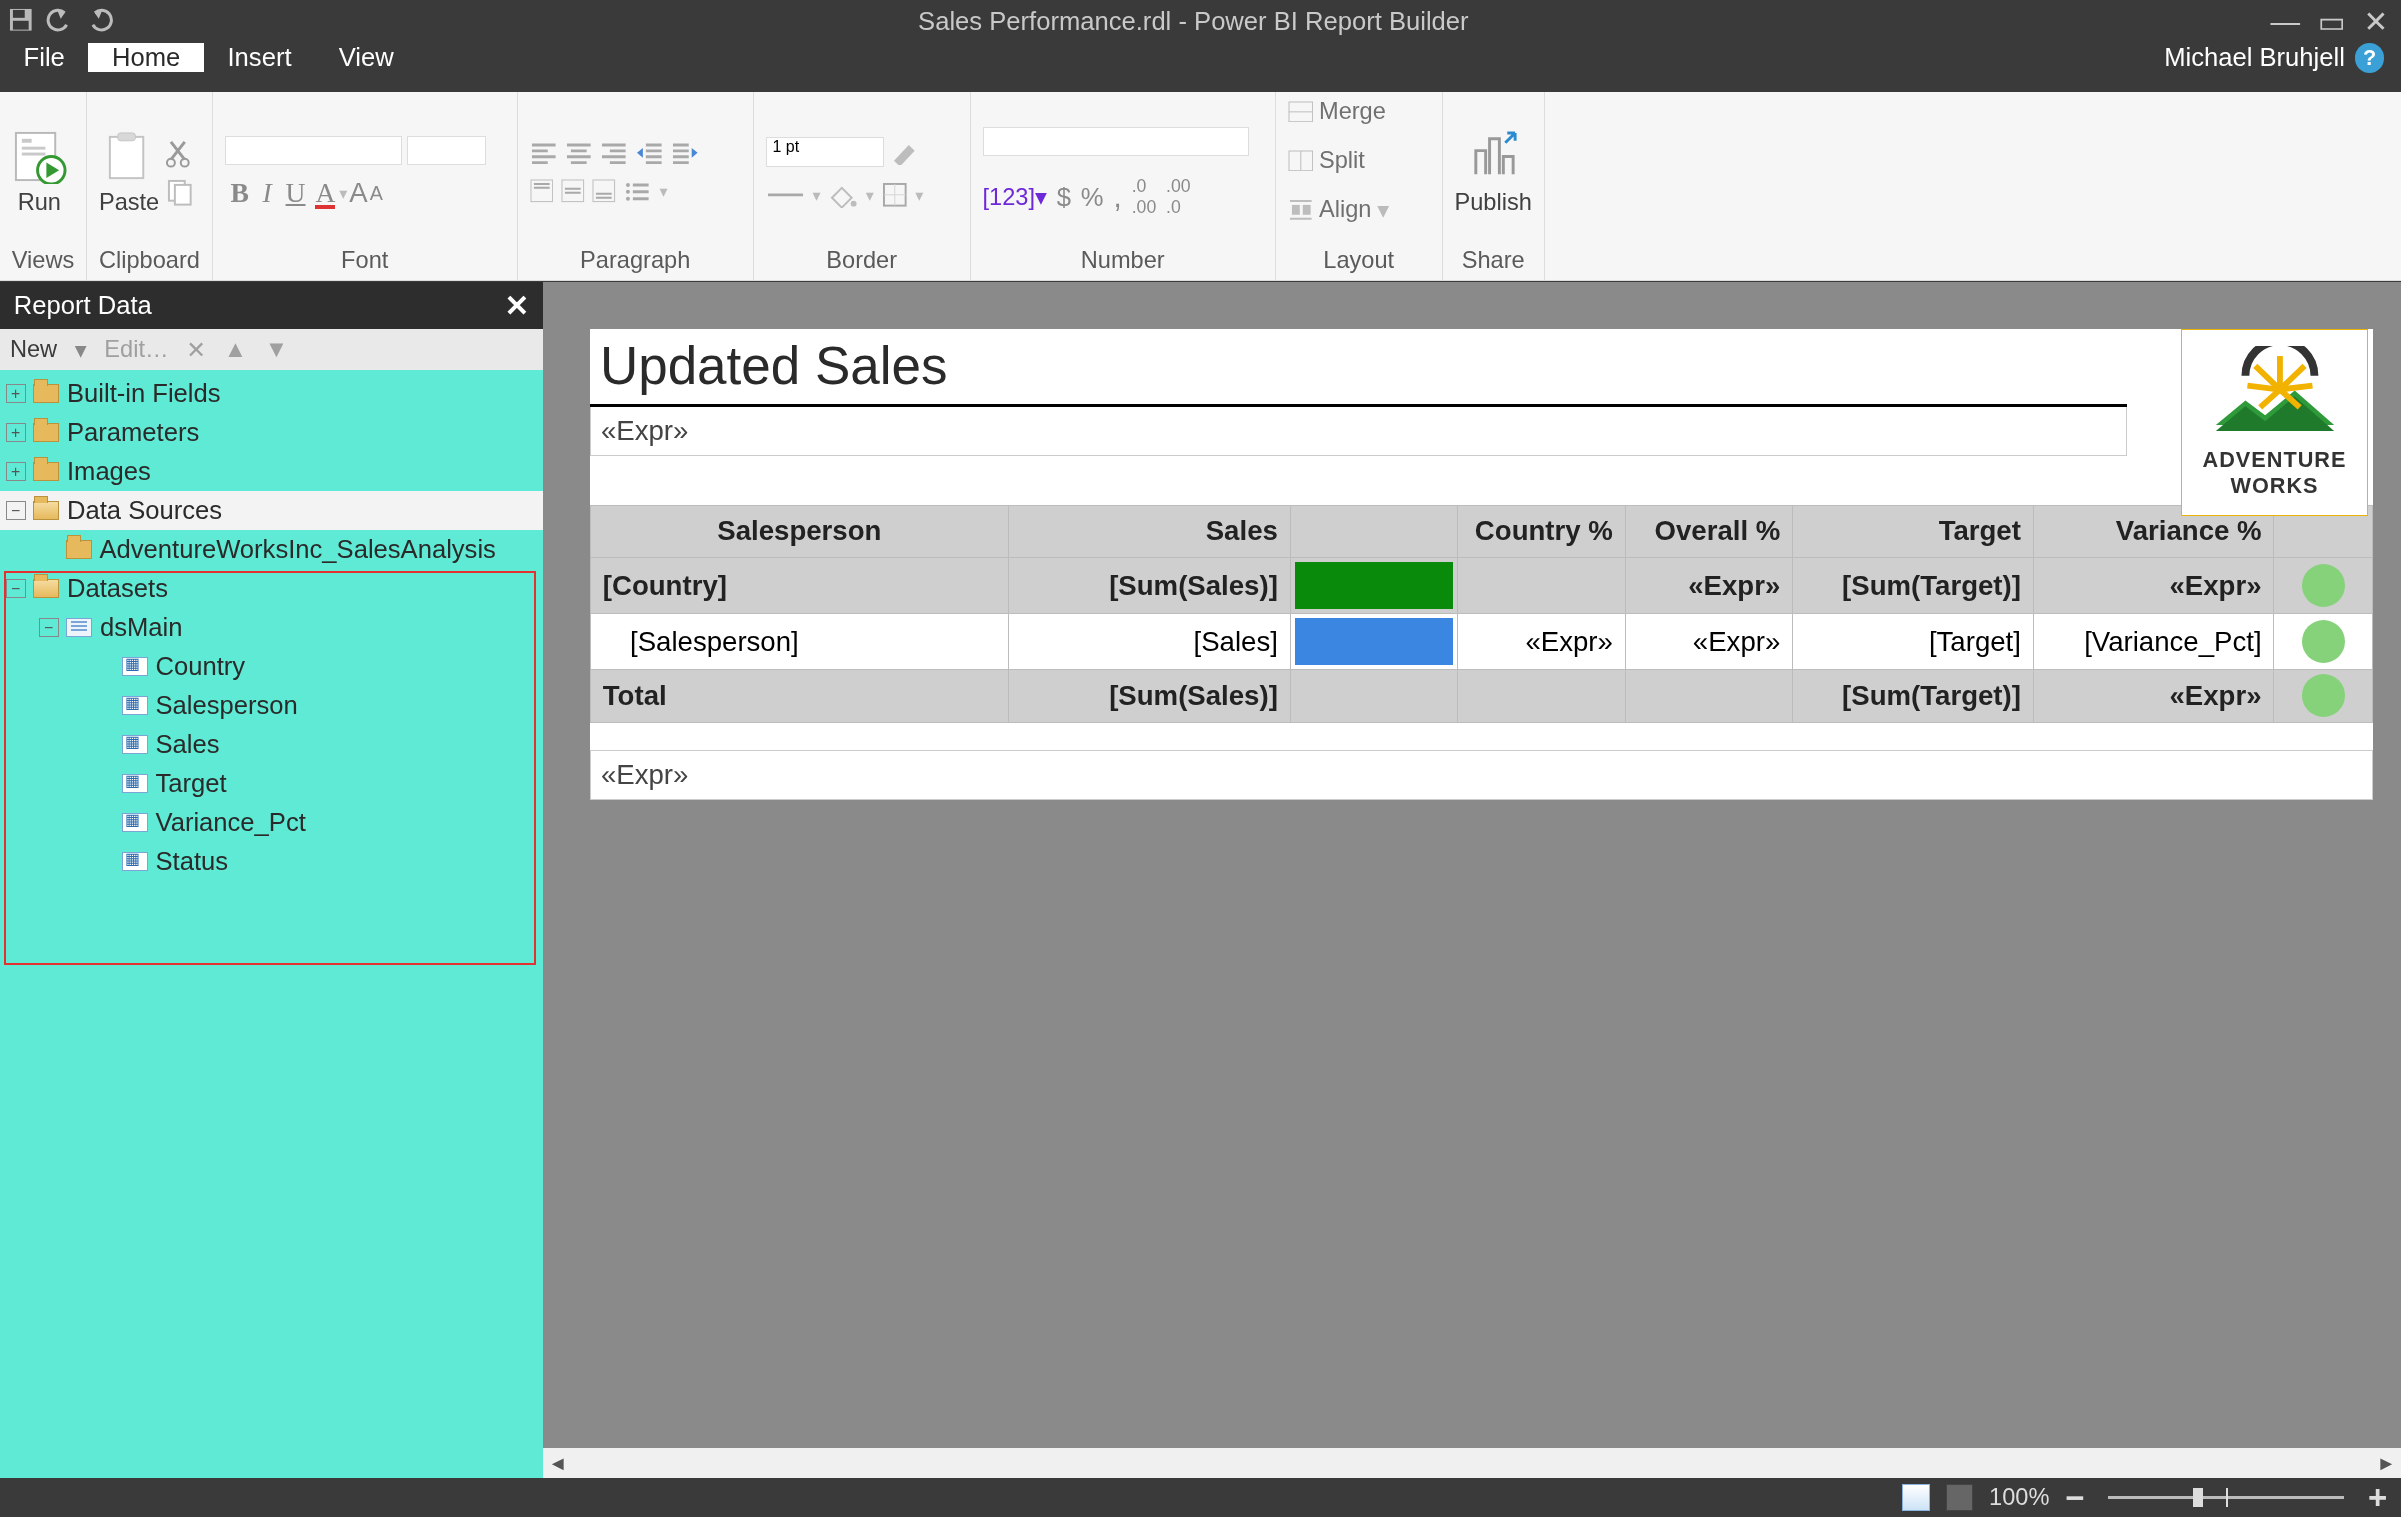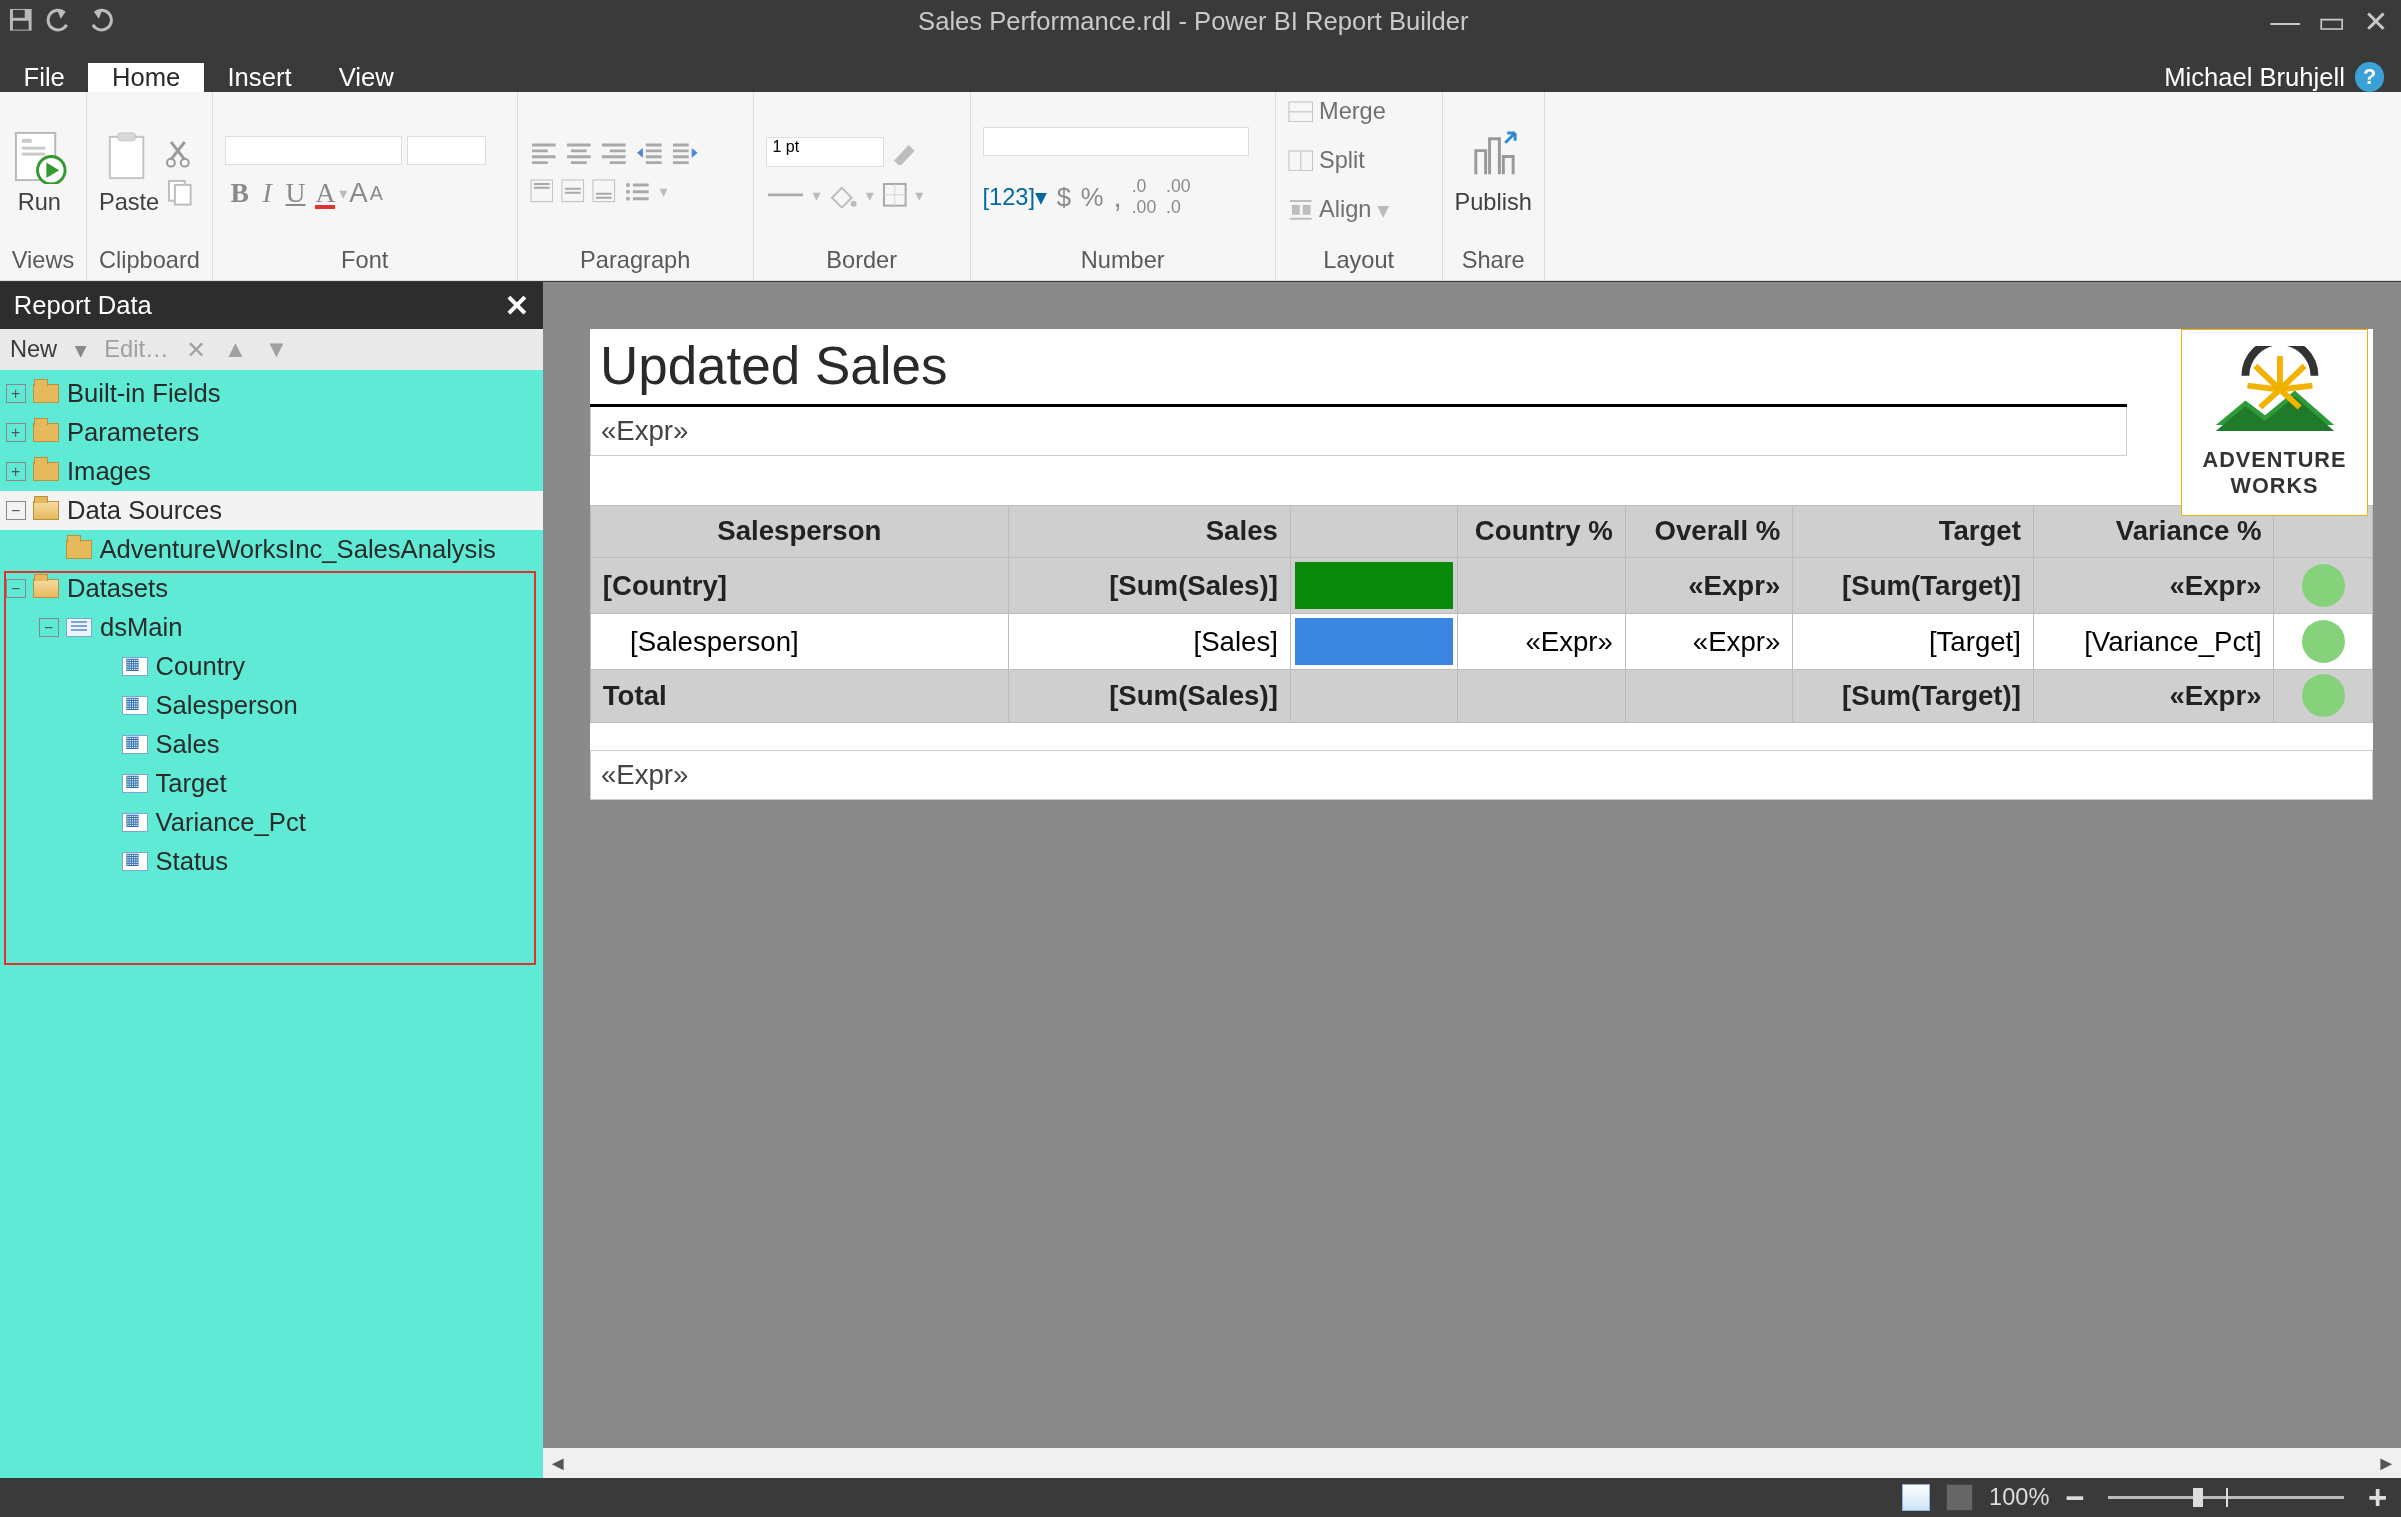--- a/index.html
+++ b/index.html
@@ -7,21 +7,21 @@
 
   
   .titlebar { height:43px; background:#3a3a3a; display:flex; align-items:center; color:#d0d0d0; }
   .titlebar .left { display:flex; align-items:center; gap:9.9px; padding-left:7.9px; }
   .titlebar .left svg { }
   .titlebar .title { flex:1; text-align:center; font-size:25.6px; color:#c9c9c9; }
   .titlebar .winbtns { display:flex; gap:17.7px; padding-right:13.8px; }
   .titlebar .winbtns span { font-size:29.6px; color:#c9c9c9; cursor:default; }
 
   
-  .menubar { height:49px; background:#3a3a3a; display:flex; align-items:flex-end; }
+  .menubar { height:49px; background:#3a3a3a; display:flex; align-items:flex-start; }
   .menubar .tab { padding:0 23.6px; display:flex; align-items:center; color:#fff; font-size:25.6px; }
   .menubar .tab.active { background:#fff; color:#2a2a2a; }
   .menubar .spacer { flex:1; }
   .menubar .user { display:flex; align-items:center; gap:9.9px; padding-right:17.7px; color:#fff; font-size:25.6px; }
   .help-icon { width:29.6px; height:29.6px; border-radius:50%; background:#3aa0d6; color:#fff; font-weight:bold; display:flex; align-items:center; justify-content:center; font-size:21.7px; }
 
   
   .ribbon { height:189px; background:#f6f6f6; border-bottom:1px solid #dcdcdc; display:flex; }
   .group { display:flex; flex-direction:column; border-right:1px solid #dcdcdc; padding:5.9px 11.8px 2px; }
   .group .body { flex:1; display:flex; align-items:center; gap:5.9px; }
@@ -303,21 +303,21 @@
         </span>
         <span style="color:#bbb">▾</span>
     </div>
     <div class="label">Border</div>
   </div>
 
   <div class="group num-group" style="width:305px;">
     <div class="body" style="gap:9.9px;">
       <span class="smallctl" style="width:266px"></span>
       <div style="width:100%;height:0"></div>
-      <span style="color:#0369a1;font-size:23.6px;">[123]▾</span>
+      <span style="color:#6d28d9;font-size:23.6px;">[123]▾</span>
       <span style="color:#8a8a8a;font-size:25.6px;">$</span>
       <span style="color:#8a8a8a;font-size:25.6px;">%</span>
       <span style="color:#8a8a8a;font-size:29.6px;">,</span>
       <span style="color:#8a8a8a;font-size:17.7px;">.0<br>.00</span>
       <span style="color:#8a8a8a;font-size:17.7px;">.00<br>.0</span>
     </div>
     <div class="label">Number</div>
   </div>
 
   <div class="group layout-group" style="width:167px;">

